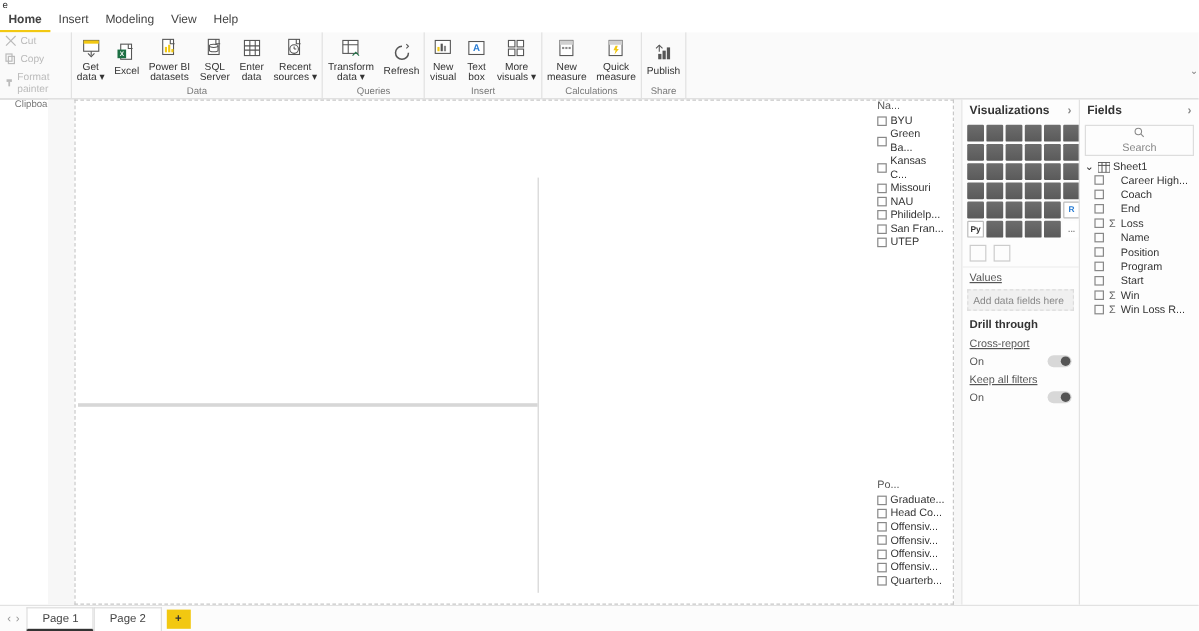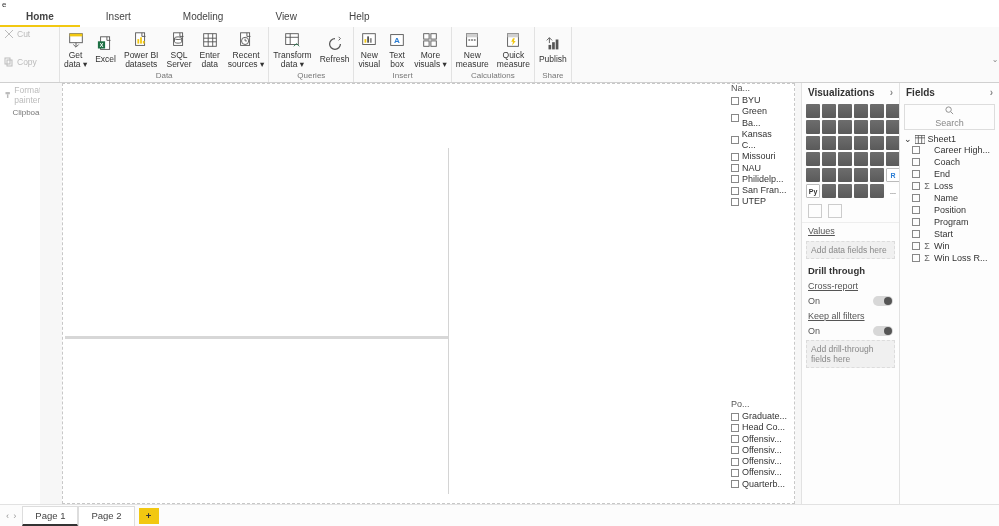--- a/index.html
+++ b/index.html
@@ -1,32 +1,32 @@
 <!DOCTYPE html>
 <html><head>
 <meta charset="utf-8">
 <style>
   * { box-sizing: border-box; margin: 0; padding: 0; font-family: "Segoe UI", Arial, sans-serif; }
   html, body { width: 999px; height: 526px; overflow: hidden; background: #fff; color: #333; }
   .app { display: flex; flex-direction: column; height: 100%; }
 
   
   .menu-tabs { display: flex; align-items: stretch; height: 18px; font-size: 10px; background: #fff; }
-  .menu-tab { padding: 2px 26px 0; cursor: pointer; color: #444; }
+  .menu-tab { padding: 2px 7px 0; cursor: pointer; color: #444; }
   .menu-tab.active { background: #fff; border-bottom: 2px solid #f2c811; font-weight: 600; }
 
   
   .ribbon { display: flex; border-bottom: 1px solid #d0d0d0; height: 56px; background: #fafafa; }
   .ribbon-group { display: flex; flex-direction: column; border-right: 1px solid #e2e2e2; }
   .ribbon-row { display: flex; flex: 1; align-items: center; }
   .ribbon-label { font-size: 8px; color: #777; text-align: center; padding: 1px 0 2px; }
   .rbtn { display: flex; flex-direction: column; align-items: center; justify-content: flex-start; padding: 2px 4px 0; cursor: pointer; }
   .rbtn .ico { width: 18px; height: 18px; display: flex; align-items: center; justify-content: center; position: relative; }
   .rbtn .lbl { font-size: 8.5px; color: #333; text-align: center; line-height: 1; margin-top: 2px; white-space: pre; }
-  .clip-col { display: flex; flex-direction: column; justify-content: center; padding: 2px 4px; gap: 18px; }
+  .clip-col { display: flex; flex-direction: column; justify-content: center; padding: 2px 4px; gap: 5px; }
   .clip-item { display: flex; align-items: center; gap: 3px; font-size: 8.5px; color: #bbb; cursor: default; }
   .clip-item .mi { width: 10px; height: 10px; }
   svg { display: block; }
 
   .corner { font-size: 8px; color: #333; padding-left: 2px; background: #fff; }
 
   
   .workspace { flex: 1; display: flex; min-height: 0; margin-left: 40px; }
   .canvas-area { flex: 1; position: relative; background: #f7f7f7; padding: 4px 4px 0 4px; }
   .canvas { position: absolute; left: 22px; top: 0; right: 6px; bottom: 0; background: #fff; border: 1px dashed #c8c8c8; }
@@ -450,21 +450,20 @@
       <div class="sect">Cross-report</div>
       <div class="toggle-row">
         <span>On</span>
         <div class="toggle"></div>
       </div>
       <div class="sect">Keep all filters</div>
       <div class="toggle-row">
         <span>On</span>
         <div class="toggle"></div>
       </div>
-      <div class="well">Add drill-through fields here</div>
     </div>
 
     <div class="pane fields-pane">
       <div class="pane-h">
         <span>Fields</span>
         <span class="chev">›</span>
       </div>
       <div class="search">
         <svg width="9" height="9" viewBox="0 0 10 10">
             <circle cx="4" cy="4" r="3" fill="none" stroke="#888"></circle>

